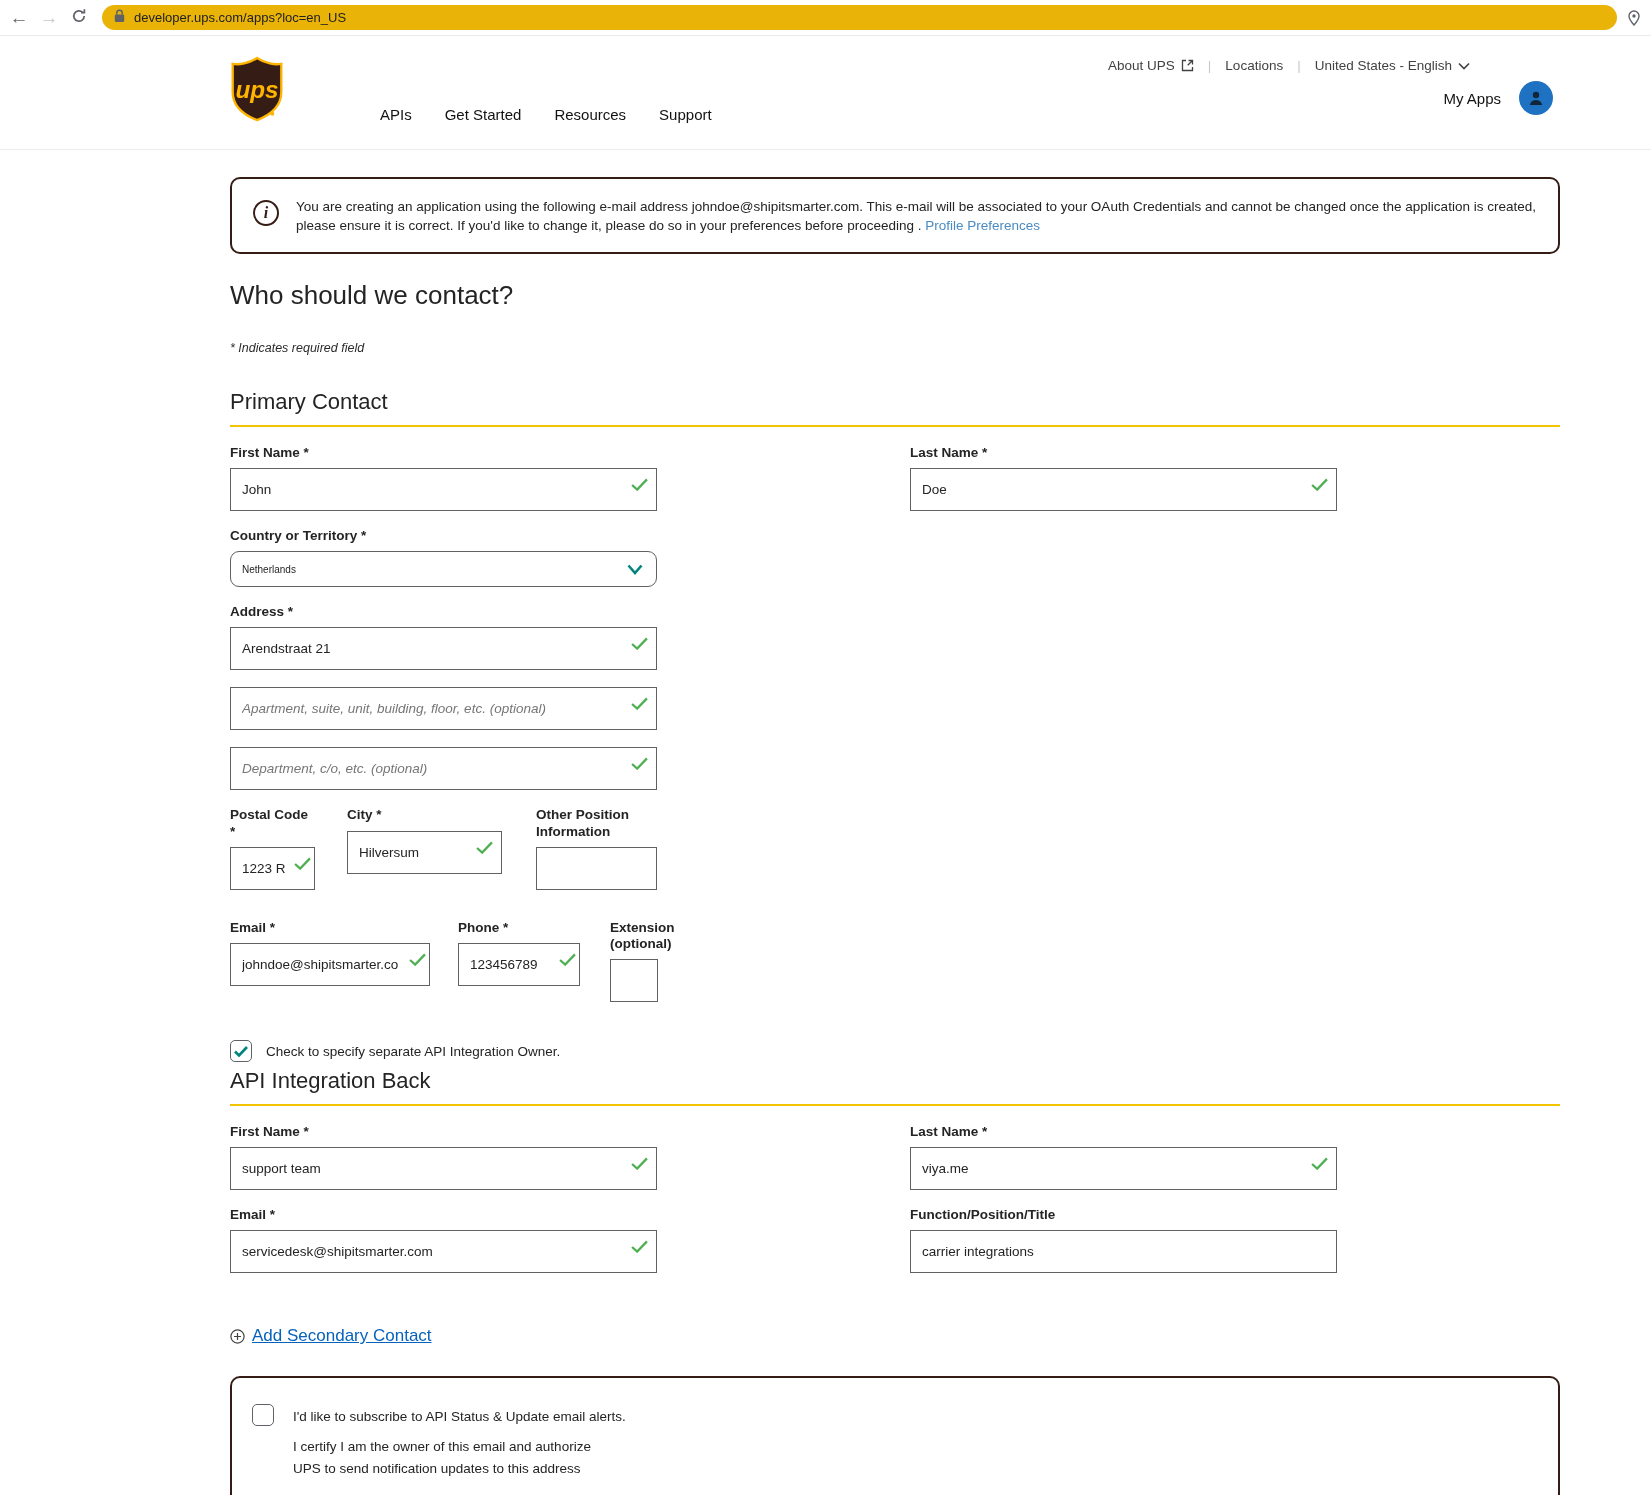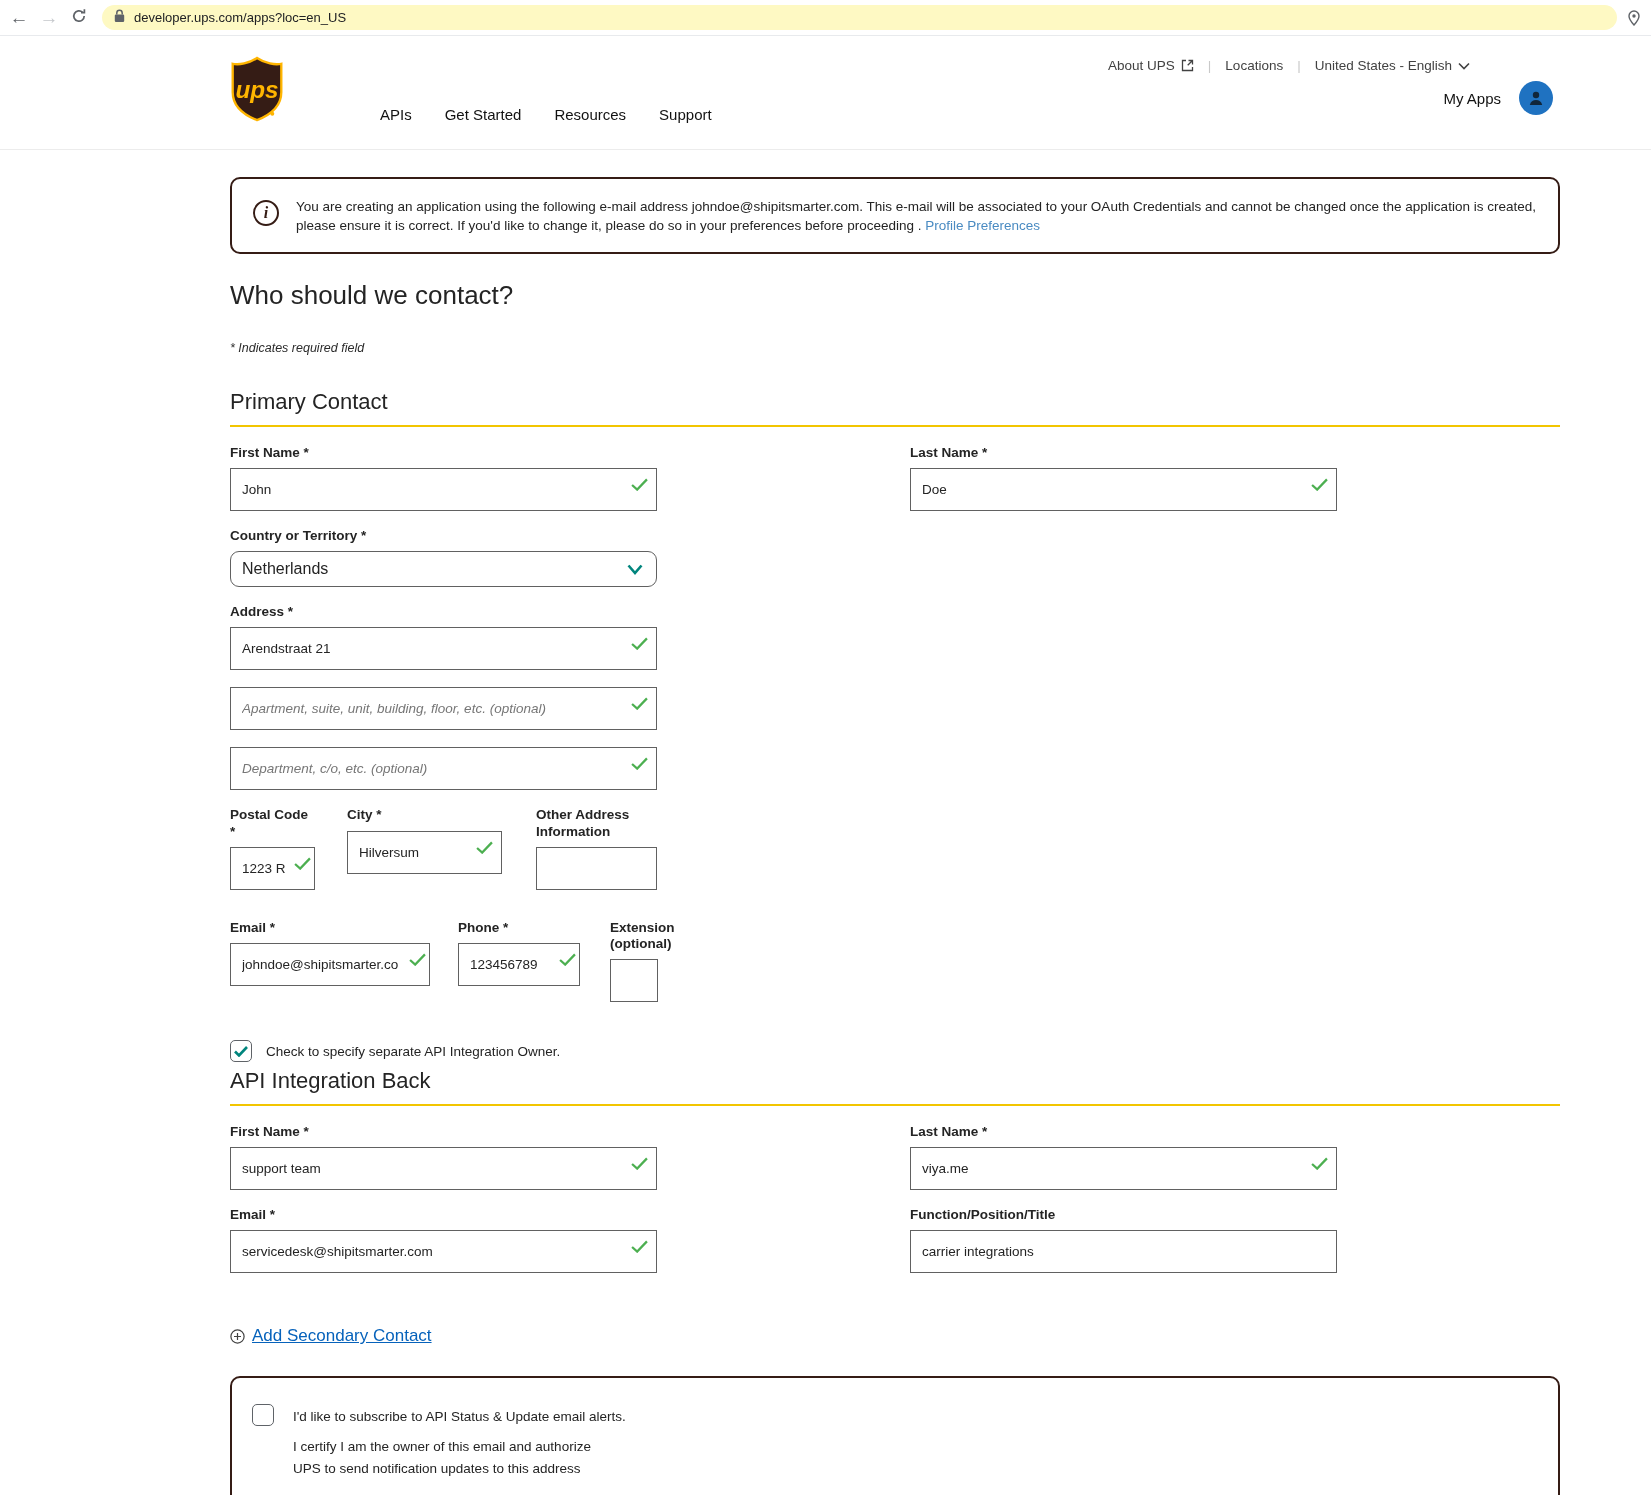--- a/index.html
+++ b/index.html
@@ -4,21 +4,21 @@
 <style>
   * { box-sizing: border-box; }
   html,body { margin:0; padding:0; background:#fff; }
   body { width:1651px; font-family:"Liberation Sans", sans-serif; color:#242424; }
 
   
   .browser-bar { height:36px; display:flex; align-items:center; border-bottom:1px solid #e8eaed; background:#fff; position:relative; }
   .nav-ico { font-size:19px; color:#5f6368; width:30px; text-align:center; cursor:pointer; }
   .nav-ico.fwd { color:#c4c7cb; }
   .nav-ico.first { margin-left:4px; }
-  .url-pill { flex:1; height:25px; background:#fef9c3; border-radius:13px; margin:0 10px 0 8px; display:flex; align-items:center; padding:0 12px; }
+  .url-pill { flex:1; height:25px; background:#eab308; border-radius:13px; margin:0 10px 0 8px; display:flex; align-items:center; padding:0 12px; }
   .url-text { font-size:13px; color:#202124; margin-left:9px; }
   .bar-right-ico { margin-right:10px; display:flex; align-items:center; }
 
   
   .site-header { position:relative; height:114px; background:#fff; border-bottom:1px solid #ececec; }
   .logo { position:absolute; left:230px; top:20px; cursor:pointer; }
   .main-nav { position:absolute; left:380px; top:70px; display:flex; gap:33px; }
   .main-nav span { font-size:15px; color:#121212; cursor:pointer; }
   .utility { position:absolute; right:181px; top:22px; display:flex; align-items:center; gap:14px; font-size:13.5px; color:#424242; }
   .utility .sep { color:#c9c9c9; }
@@ -52,21 +52,21 @@
   .iwrap { position:relative; }
   input.txt { width:100%; height:43px; border:1px solid #616161; background:#fff; padding:0 30px 0 11px;
               font-size:13.5px; color:#242424; font-family:inherit; }
   input.txt::placeholder { font-style:italic; color:#767676; }
   input.txt.nock { padding-right:11px; }
   input.txt.tight { padding-right:24px; }
   .ck { position:absolute; right:9px; top:10px; }
   .ck.tightck { right:4px; }
 
   .select { height:36px; border:1px solid #616161; border-radius:9px; display:flex; align-items:center;
-            justify-content:space-between; padding:0 13px 0 11px; font-size:16px; cursor:pointer; background:#fff; }
+            justify-content:space-between; padding:0 13px 0 11px; font-size:10px; cursor:pointer; background:#fff; }
 
   .row-small { display:flex; align-items:flex-start; }
   .cell-postal { width:85px; margin-right:32px; }
   .cell-city   { width:155px; margin-right:34px; }
   .cell-other  { width:121px; }
   .cell-email  { width:200px; margin-right:28px; }
   .cell-phone  { width:122px; margin-right:30px; }
   .cell-ext    { width:90px; }
   .cell-ext input { width:48px; }
   .mt-row { margin-top:14px; }
@@ -253,21 +253,21 @@
       <div class="cell-city">
         <label class="flabel">City *</label>
         <div class="iwrap">
           <input class="txt" type="text" value="Hilversum" style="">
           <svg class="ck" width="17" height="13" viewBox="0 0 18 14">
               <path d="M1 7.5 6.5 12.5 17 1.5" fill="none" stroke="#4CAF50" stroke-width="2.4"></path>
             </svg>
         </div>
       </div>
       <div class="cell-other">
-        <label class="flabel">Other Address Information</label>
+        <label class="flabel">Other Position Information</label>
         <div class="iwrap">
           <input class="txt nock" type="text" value="" style="">
         </div>
       </div>
     </div>
 
     <div class="row-small" style="margin-top:30px;">
       <div class="cell-email">
         <label class="flabel">Email *</label>
         <div class="iwrap">

